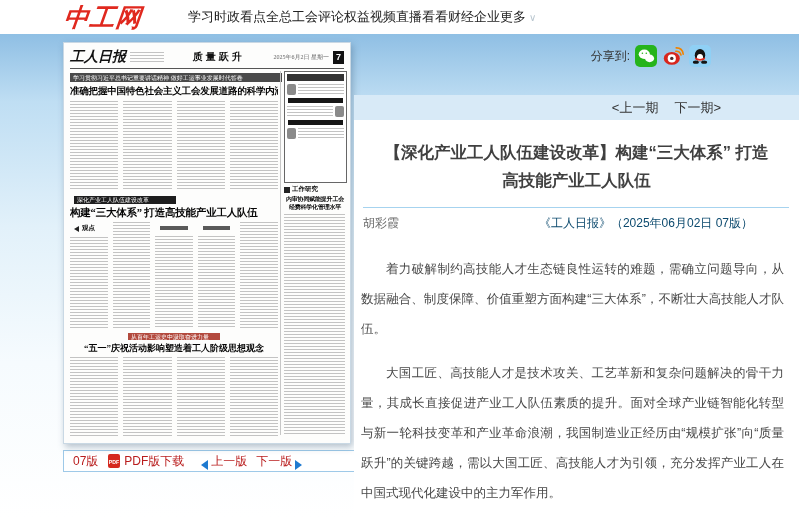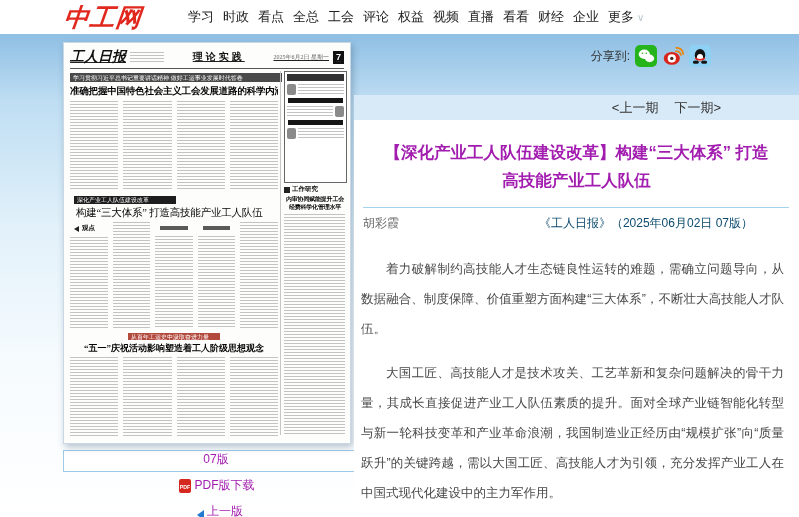--- a/index.html
+++ b/index.html
@@ -4,49 +4,49 @@
 <style>
   html,body{margin:0;padding:0;}
   body{width:799px;height:517px;overflow:hidden;position:relative;background:#fff;
        font-family:"Liberation Sans","DejaVu Sans",sans-serif;-webkit-font-smoothing:antialiased;}
   a{text-decoration:none;color:inherit;cursor:pointer;}
 
   
   .topnav{position:absolute;top:0;left:0;right:0;height:34px;background:#fff;display:flex;align-items:center;}
   .logo{margin-left:64px;font-family:"Liberation Serif","DejaVu Serif",serif;font-style:italic;font-weight:bold;
         font-size:25px;color:#e0281e;letter-spacing:1px;transform:skewX(-6deg);}
-  .menu{display:flex;align-items:center;gap:9px;margin-left:46px;font-size:13px;color:#222;justify-content:space-between;}
+  .menu{display:flex;align-items:center;gap:0;margin-left:46px;font-size:13px;color:#222;justify-content:space-between;}
   .menu a.mi{white-space:nowrap;}
   .menu .caret{color:#b9c6cf;font-size:10px;margin-left:3px;}
 
   
   .stage{position:absolute;top:34px;left:0;right:0;bottom:0;
          background:linear-gradient(180deg,#8fbfe4 0%,#bfdef3 14%,#e2f1fa 40%,#f6fbfe 68%,#ffffff 100%);}
 
   
   .leftcol{position:absolute;left:63px;top:8px;width:288px;}
   .np{position:relative;width:286px;height:400px;background:#fdfdfc;border:1px solid #c9d8e4;
       box-shadow:2px 3px 7px rgba(50,80,110,.35);overflow:hidden;
       font-family:"Liberation Serif","DejaVu Serif",serif;color:#222;}
-  .np-mast{position:absolute;top:5px;left:6px;right:6px;height:18px;display:flex;align-items:center;gap:4px;text-decoration:underline;}
+  .np-mast{position:absolute;top:5px;left:6px;right:6px;height:18px;display:flex;align-items:center;gap:4px;}
   .np-logo{font-weight:bold;font-style:italic;font-size:14px;color:#111;white-space:nowrap;}
   .np-mast-fk{width:34px;height:10px;}
   .np-season{flex:1;text-align:center;font-weight:bold;font-size:10px;letter-spacing:3px;color:#111;}
   .np-date{font-size:6px;color:#666;white-space:nowrap;}
   .np-pg{width:11px;height:13px;background:#111;color:#fff;font-size:9px;font-weight:bold;
          display:flex;align-items:center;justify-content:center;font-family:"Liberation Sans",sans-serif;}
   .np-rule{position:absolute;top:25px;left:6px;right:6px;border-top:1px solid #555;}
   .np-kick{position:absolute;color:#fff;font-size:6px;line-height:1;display:flex;align-items:center;
            padding:0 3px;white-space:nowrap;overflow:hidden;font-family:"Liberation Sans",sans-serif;}
   .np-kick1{left:6px;top:30px;width:206px;height:9px;background:#4a4a4a;}
   .np-kick2{left:10px;top:153px;width:96px;height:8px;background:#1e1e1e;}
   .np-kick3{left:64px;top:290px;width:86px;height:7px;background:#b34a3e;}
   .np-h1{position:absolute;left:6px;top:42px;width:208px;font-size:9.5px;font-weight:bold;color:#050505;
          white-space:nowrap;overflow:hidden;letter-spacing:-.2px;}
-  .np-h2{position:absolute;left:12px;top:163px;width:208px;font-size:10.5px;font-weight:normal;color:#050505;
+  .np-h2{position:absolute;left:6px;top:163px;width:208px;font-size:10.5px;font-weight:bold;color:#050505;
          white-space:nowrap;overflow:hidden;letter-spacing:-.2px;}
   .np-h3{position:absolute;left:8px;top:299px;width:204px;font-size:9px;font-weight:bold;color:#050505;
          text-align:center;white-space:nowrap;overflow:hidden;}
   .fk{background:repeating-linear-gradient(180deg,#c3c3c3 0,#c3c3c3 1px,transparent 1px,transparent 3px);}
   .np-cols{position:absolute;display:flex;gap:5px;}
   .np-cols1{left:6px;top:58px;width:208px;height:90px;}
   .np-cols2{left:6px;top:179px;width:208px;height:106px;}
   .np-cols3{left:6px;top:314px;width:208px;height:79px;}
   .np-cols .col{flex:1;}
   .np-cols .colwrap{flex:1;display:flex;flex-direction:column;}
@@ -64,39 +64,39 @@
   .sb-bar{height:5px;background:#161616;margin:3px 3px;}
   .np-sidelabel{position:absolute;left:220px;top:142px;width:62px;display:flex;align-items:center;gap:2px;
                 font-size:6.5px;font-weight:bold;color:#111;}
   .np-sq{width:6px;height:6px;background:#222;flex:none;}
   .np-sidehead{position:absolute;left:220px;top:152px;width:62px;font-size:6px;line-height:8px;font-weight:bold;
                color:#050505;text-align:center;letter-spacing:-.2px;}
   .np-sidecol{position:absolute;left:220px;top:171px;width:61px;height:221px;}
 
   
   .toolbar{margin-top:6px;width:286px;height:20px;border:1px solid #9ec9e8;background:#fff;
-           display:flex;align-items:center;gap:9px;padding:0 9px;font-size:12px;color:#a21caf;flex-direction:column;}
+           display:flex;align-items:center;gap:9px;padding:0 9px;font-size:12px;color:#b91c1c;}
   .tb-pdf{display:flex;align-items:center;gap:3px;}
   .tri{display:inline-block;width:0;height:0;border-top:5px solid transparent;border-bottom:5px solid transparent;}
   .tri-l{border-right:7px solid #1f7ad0;margin-right:3px;}
   .tri-r{border-left:7px solid #1f7ad0;margin-left:3px;}
   .tb-prev,.tb-next{display:flex;align-items:flex-end;}
   .tb-prev{margin-left:8px;}
 
   
   .rightcol{position:absolute;left:354px;top:0;right:0;bottom:0;}
   .share-row{position:absolute;top:11px;right:88px;display:flex;align-items:center;gap:5px;font-size:12px;color:#333;}
   .sicon{display:flex;width:22px;height:22px;}
   .issue-row{position:absolute;top:41px;left:6px;font-size:13px;color:#222;display:flex;align-items:center;gap:5px;}
   .issue-row .icaret{color:#8fa6b5;font-size:10px;}
   .issue-band{position:absolute;top:61px;left:0;right:0;height:25px;background:#d8eaf7;
               display:flex;align-items:center;justify-content:flex-end;gap:16px;padding-right:78px;
               font-size:13px;color:#333;}
   .reader{position:absolute;top:86px;left:0;right:0;bottom:-100px;background:#fff;}
-  .reader h1{margin:18px 28px 0;font-size:16.5px;line-height:28px;font-weight:bold;color:#a21caf;text-align:center;}
+  .reader h1{margin:18px 28px 0;font-size:16.5px;line-height:28px;font-weight:bold;color:#404040;text-align:center;}
   .adivider{margin:13px 10px 0 9px;border-top:1px solid #a6d3ef;}
   .byline{margin:7px 46px 0 9px;display:flex;justify-content:space-between;align-items:center;
           font-size:12px;color:#666;gap:29px;}
   .srclink{color:#0c4a6e;}
   .abody{margin:22px 15px 0 7px;font-size:12.5px;line-height:30px;color:#474747;text-align:justify;}
   .abody p{margin:0 0 14px;text-indent:2em;}
 </style>
 </head>
 <body>
 
@@ -121,21 +121,21 @@
     </nav>
   </header>
 
   <div class="stage">
 
     <div class="leftcol">
       <div class="np">
         <div class="np-mast">
           <span class="np-logo">工人日报</span>
           <span class="fk np-mast-fk"></span>
-          <span class="np-season">理论实践</span>
+          <span class="np-season">质量跃升</span>
           <span class="np-date">2025年6月2日 星期一</span>
           <span class="np-pg">7</span>
         </div>
         <div class="np-rule"></div>
 
         <div class="np-kick np-kick1">
             <span>学习贯彻习近平总书记重要讲话精神 做好工运事业发展时代答卷</span>
           </div>
         <div class="np-h1">准确把握中国特色社会主义工会发展道路的科学内涵</div>
         <div class="np-cols np-cols1">

